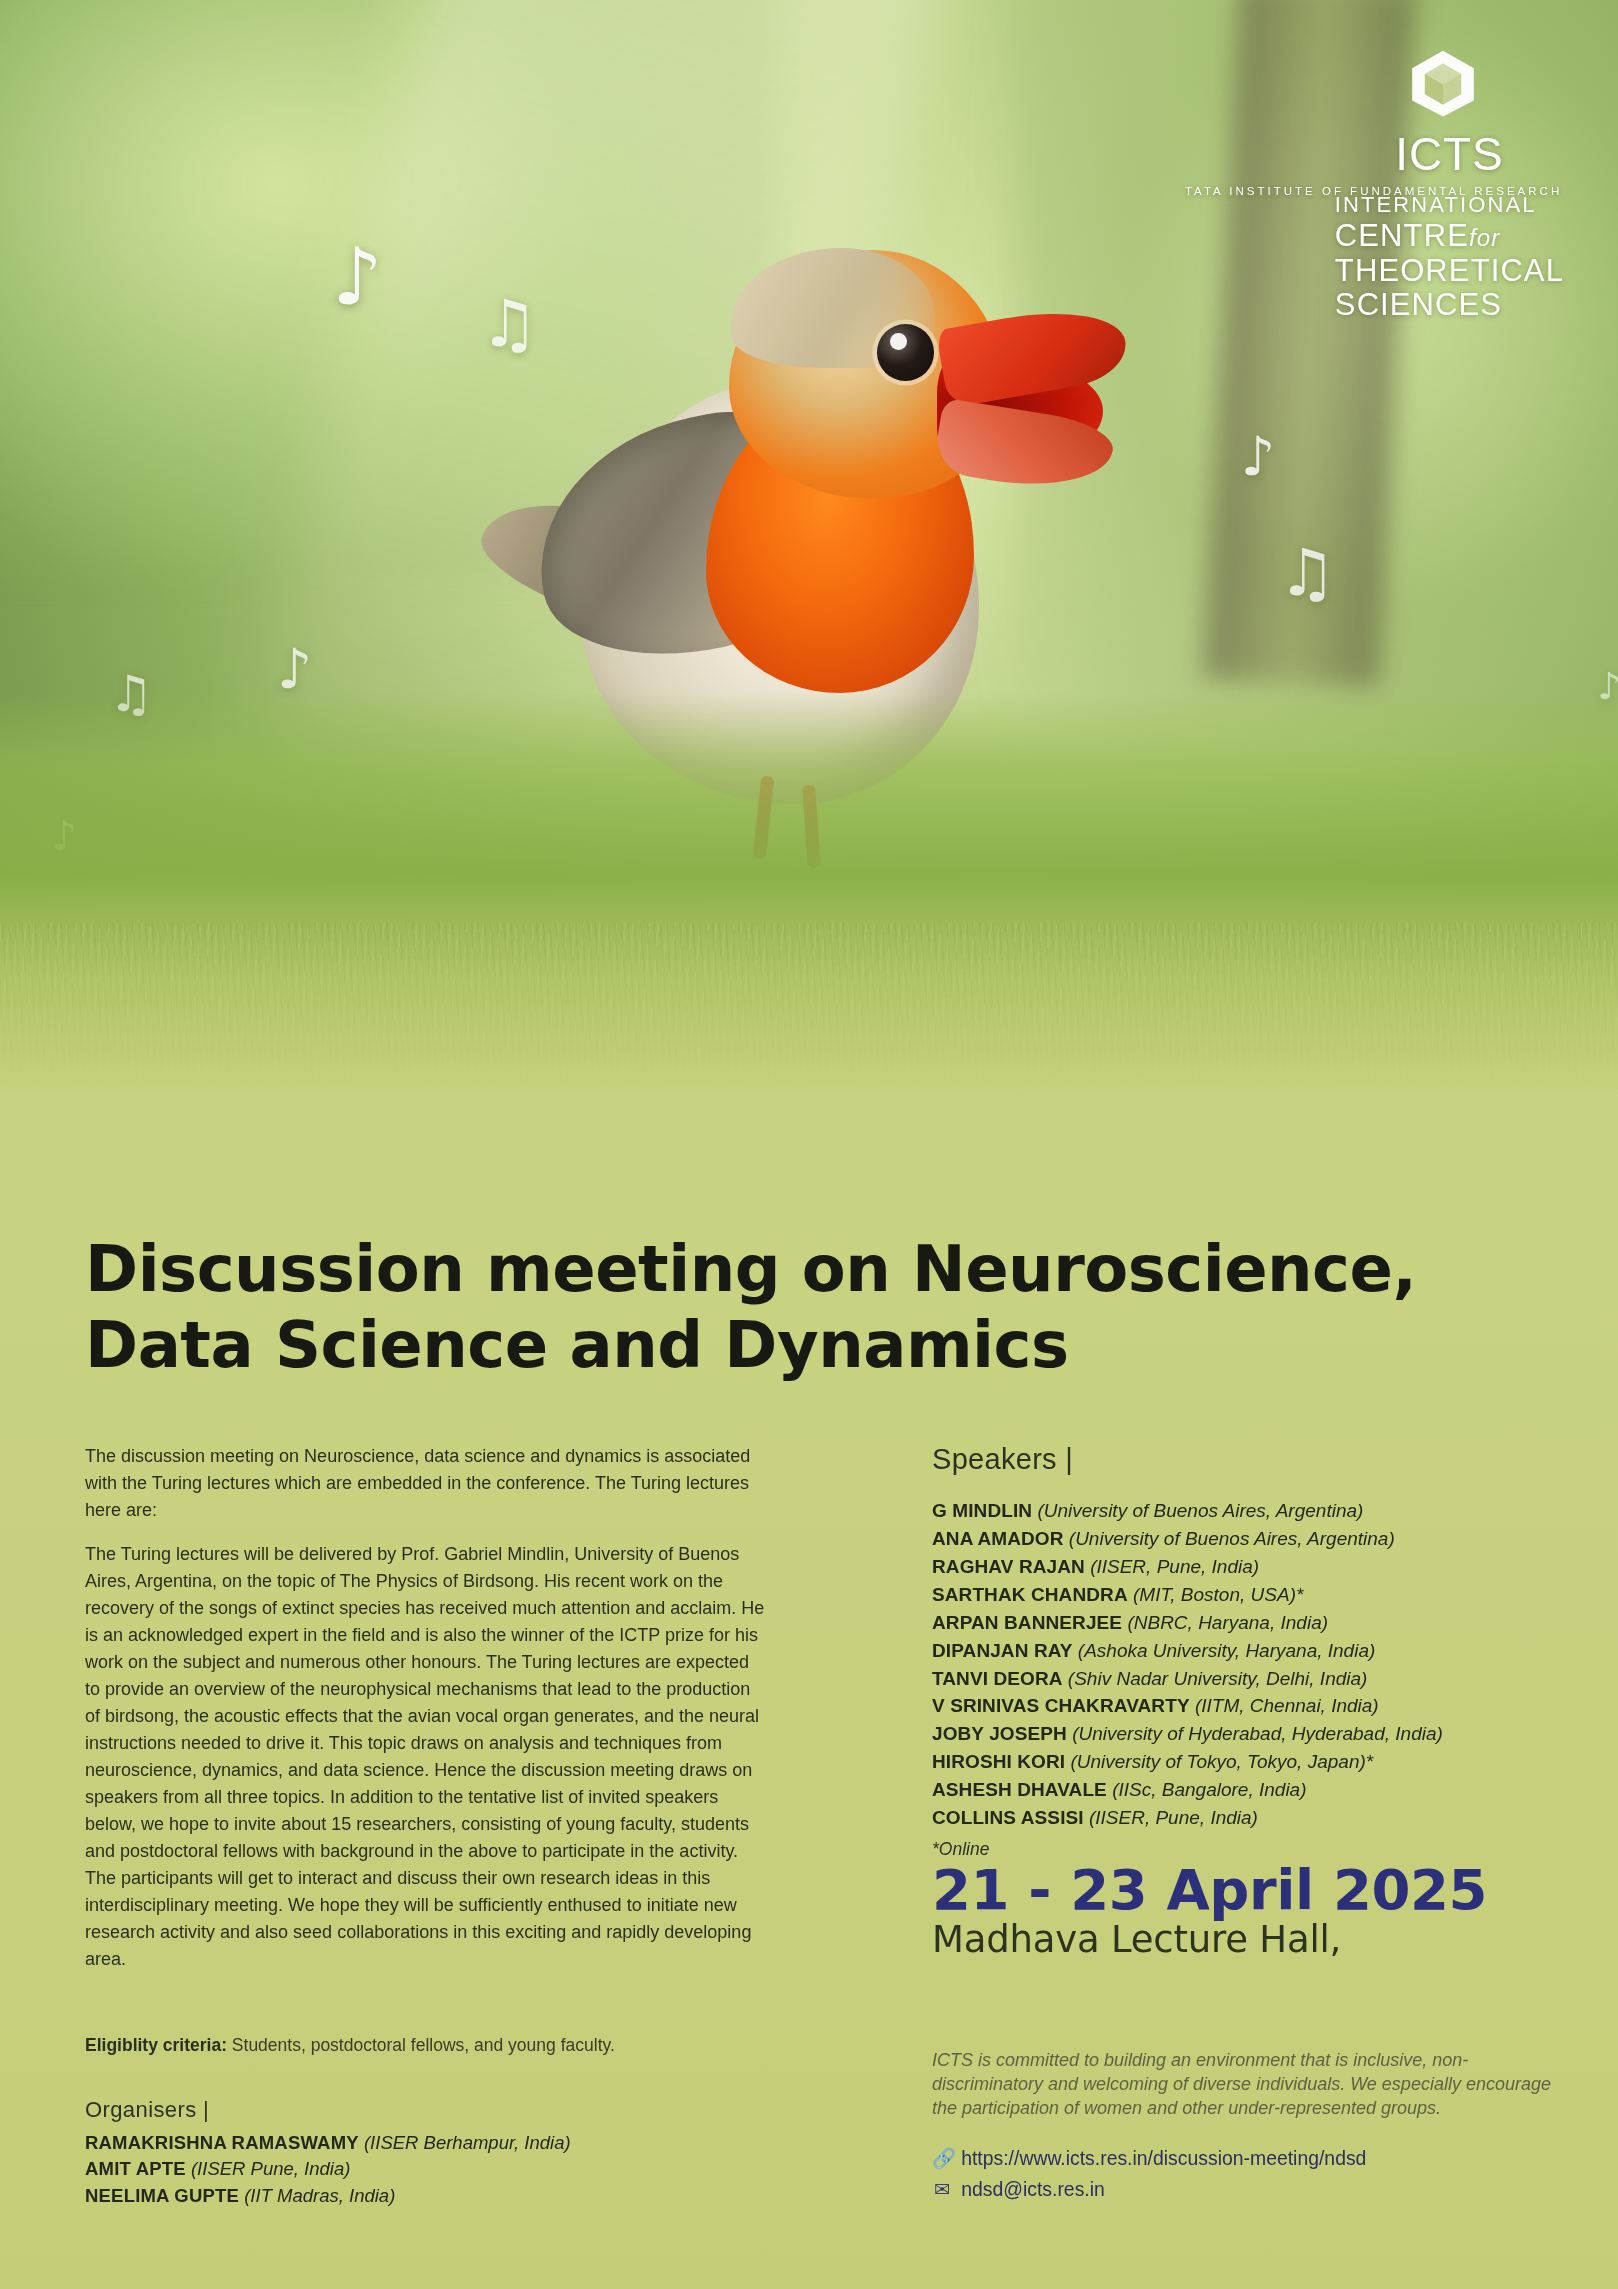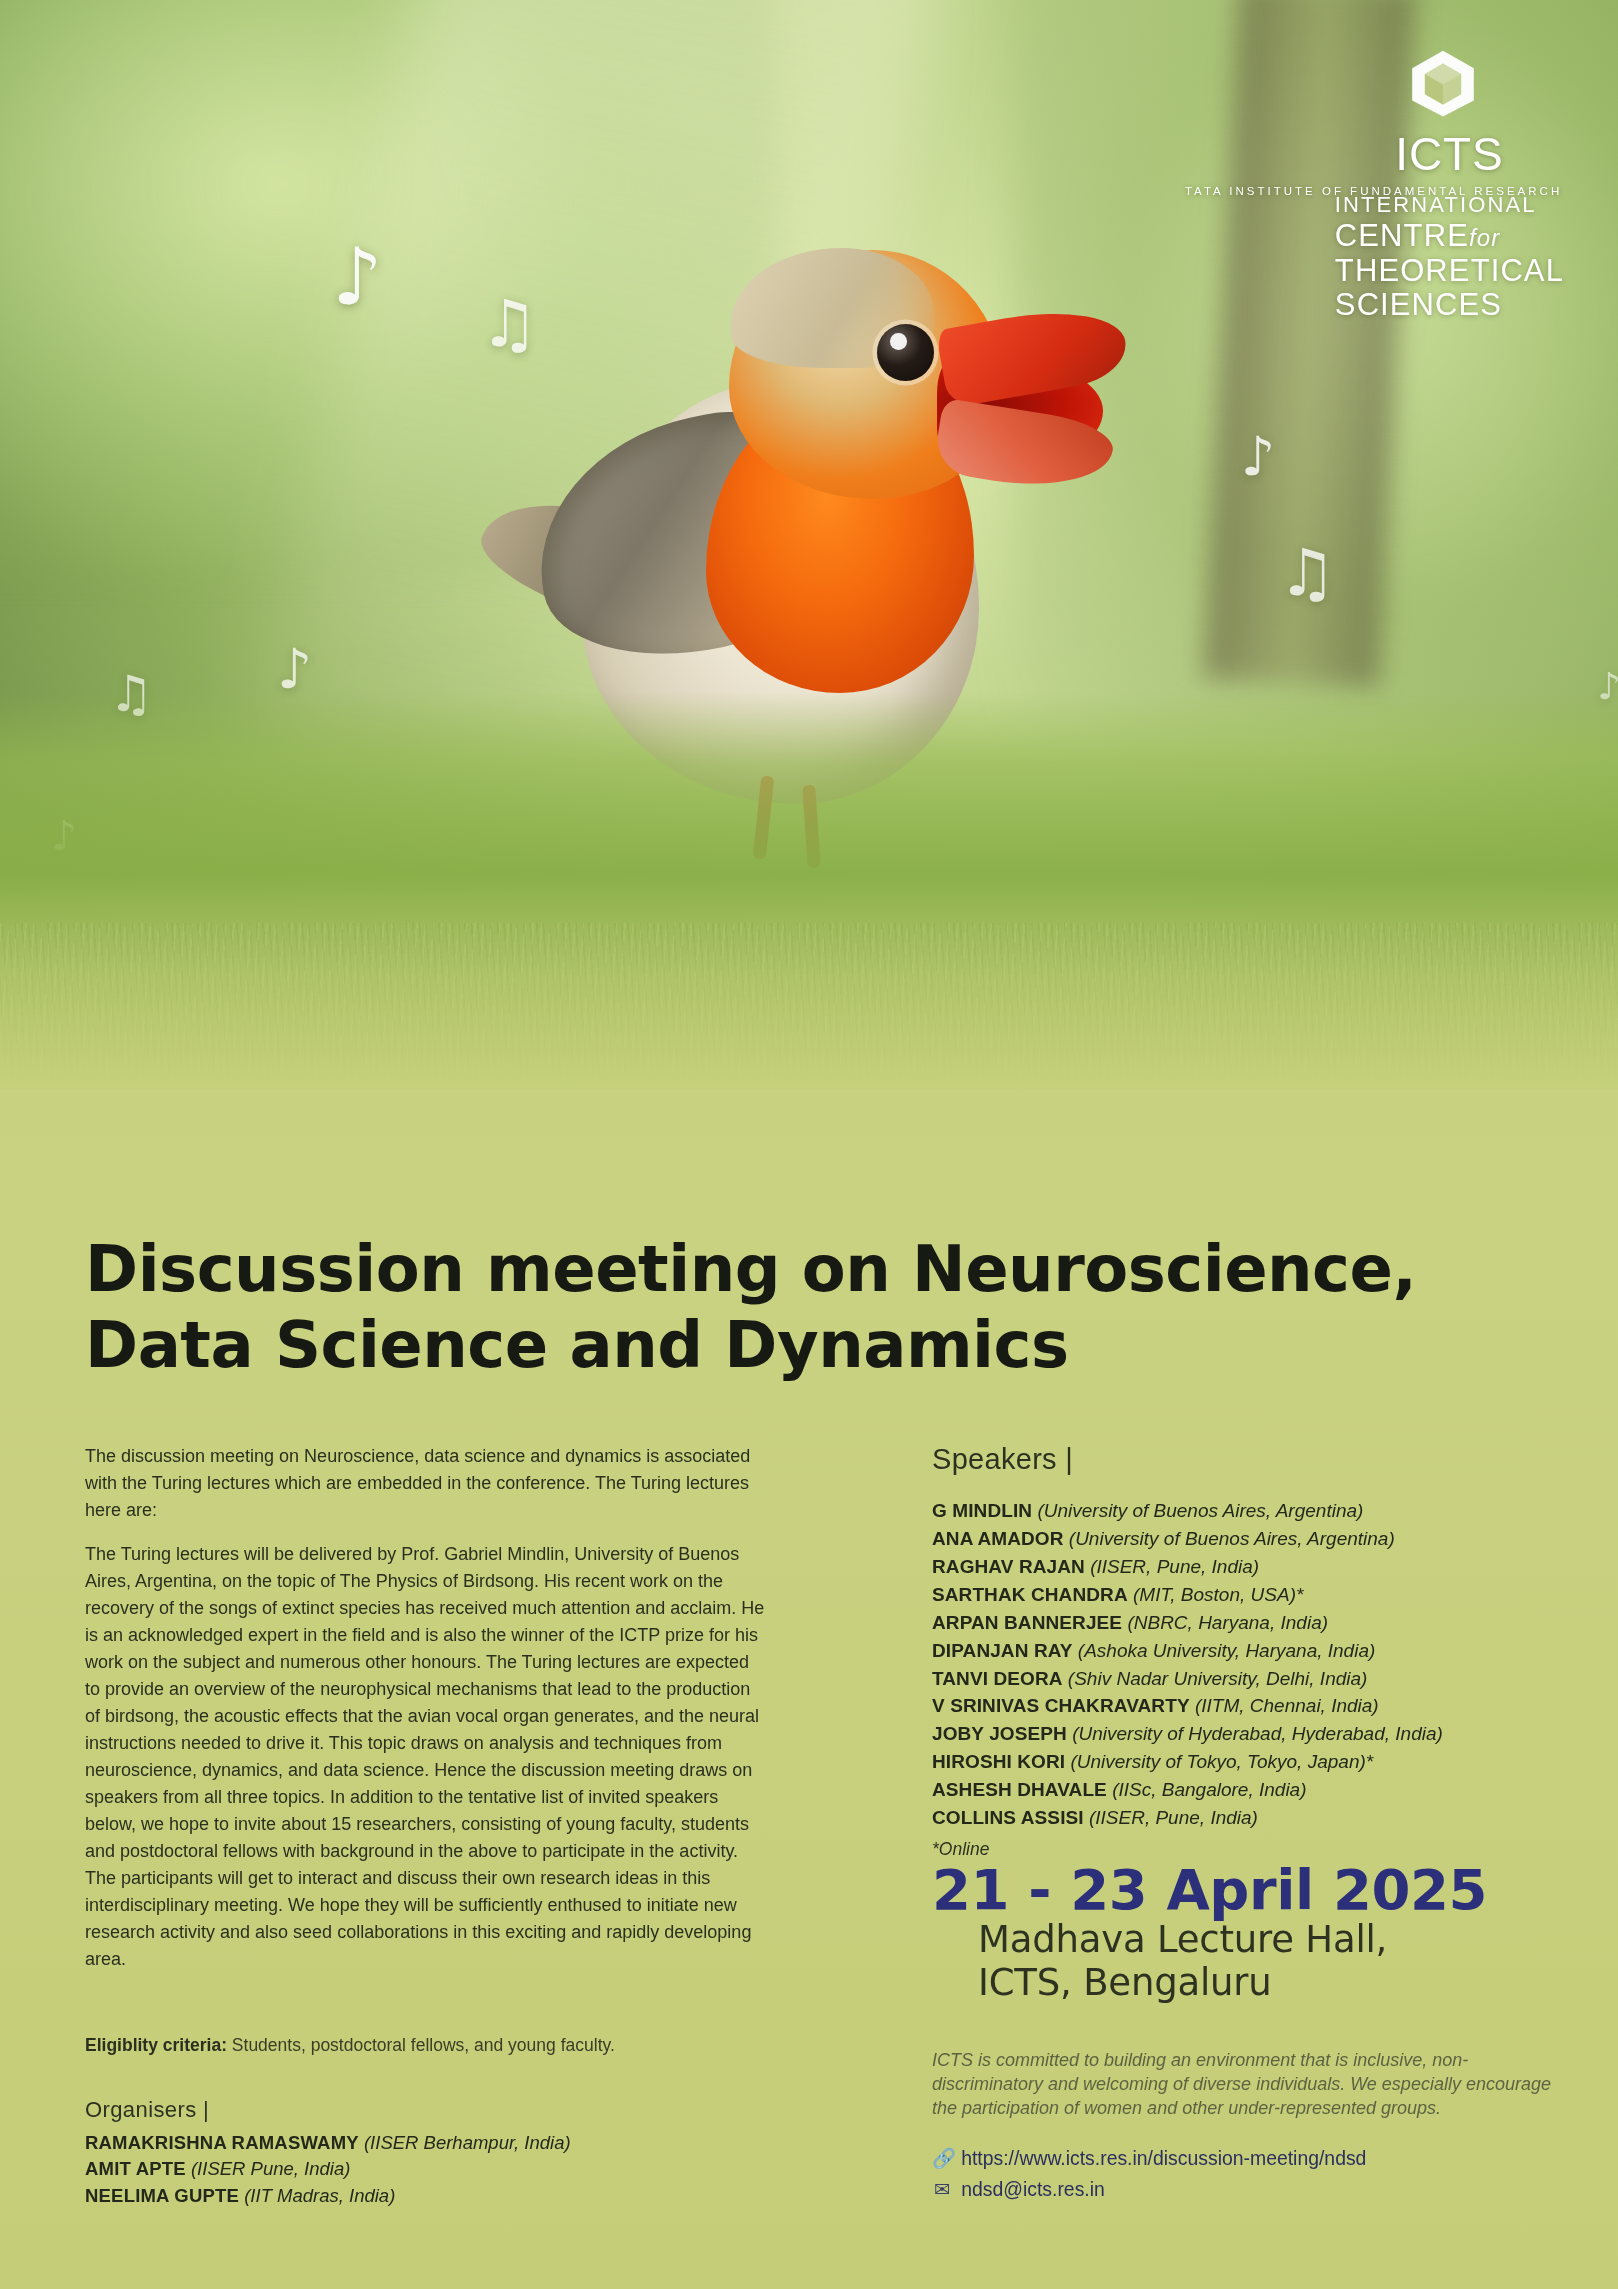--- a/index.html
+++ b/index.html
@@ -286,21 +286,20 @@
     letter-spacing: -0.4px;
   }
   .venue {
     position: absolute;
     left: 932px; top: 1918px;
     font-family: "DejaVu Sans", sans-serif;
     font-size: 37px;
     line-height: 1.17;
     color: #2e3220;
     letter-spacing: -0.2px;
-    margin-left: 46px;
   }
   .inclusive {
     position: absolute;
     left: 932px; top: 2026px;
     width: 646px;
     font-style: italic;
     font-size: 18px;
     line-height: 1.32;
     color: #5d6340;
     margin-top: 23px;
@@ -415,21 +414,20 @@
     <div class="speaker"><b>ASHESH DHAVALE</b><i> (IISc, Bangalore, India)</i></div>
     <div class="speaker"><b>COLLINS ASSISI</b><i> (IISER, Pune, India)</i></div>
 
     <div class="online-note">*Online</div>
   </div>
 
   <div class="dates">21 - 23 April 2025</div>
 
   <div class="venue">
     <div>Madhava Lecture Hall,</div>
-    <div>ICTS, Bengaluru</div>
   </div>
 
   <div class="inclusive">ICTS is committed to building an environment that is inclusive, non-discriminatory and welcoming of diverse individuals. We especially encourage the participation of women and other under-represented groups.</div>
 
   <div class="contacts">
     <div class="line">
       <span class="ic">🔗</span>
       <span>https://www.icts.res.in/discussion-meeting/ndsd</span>
     </div>
     <div class="line">

